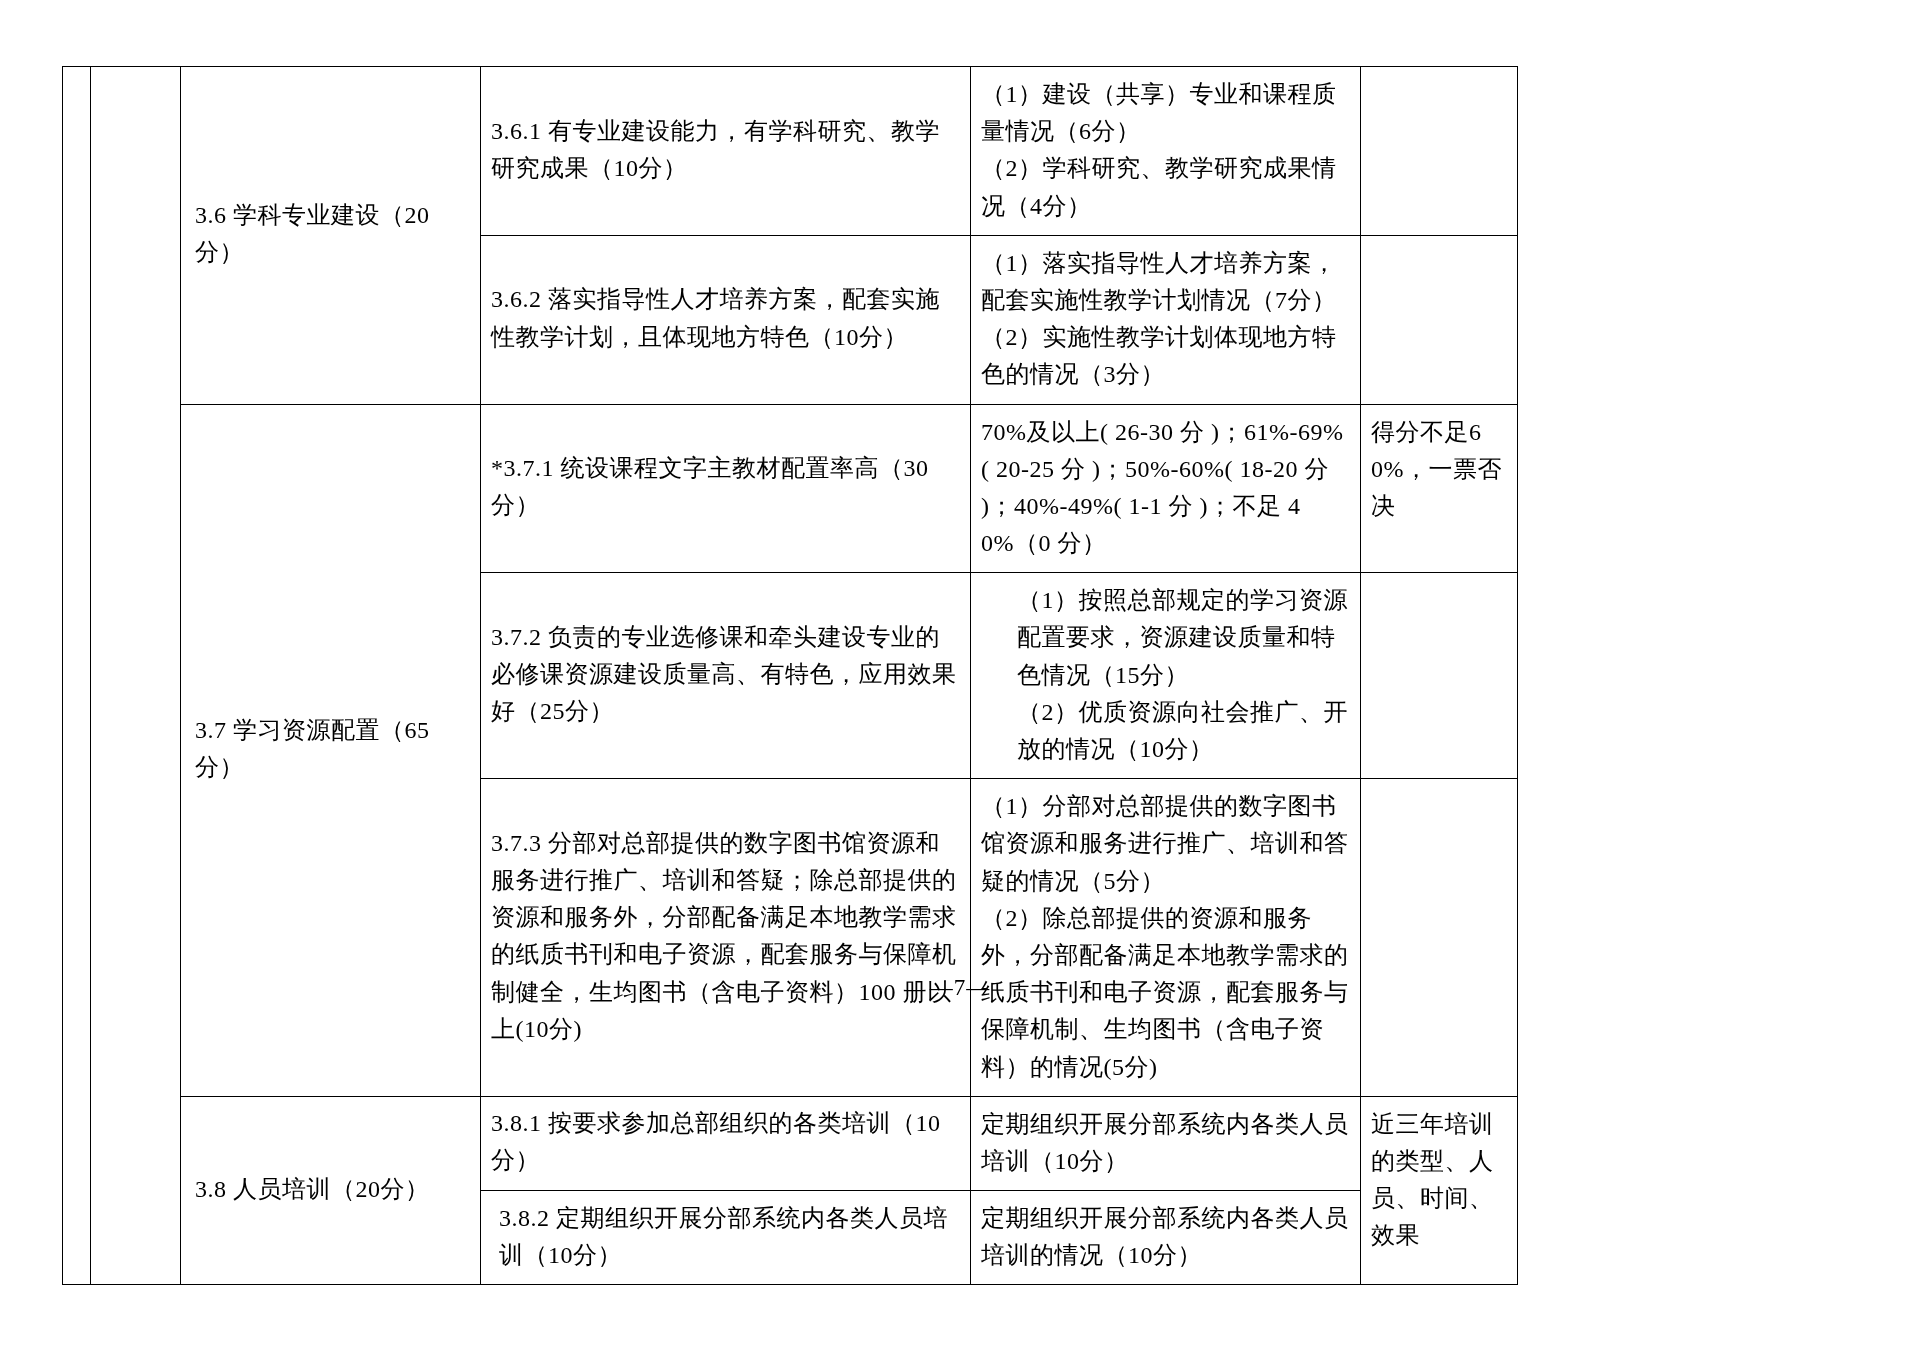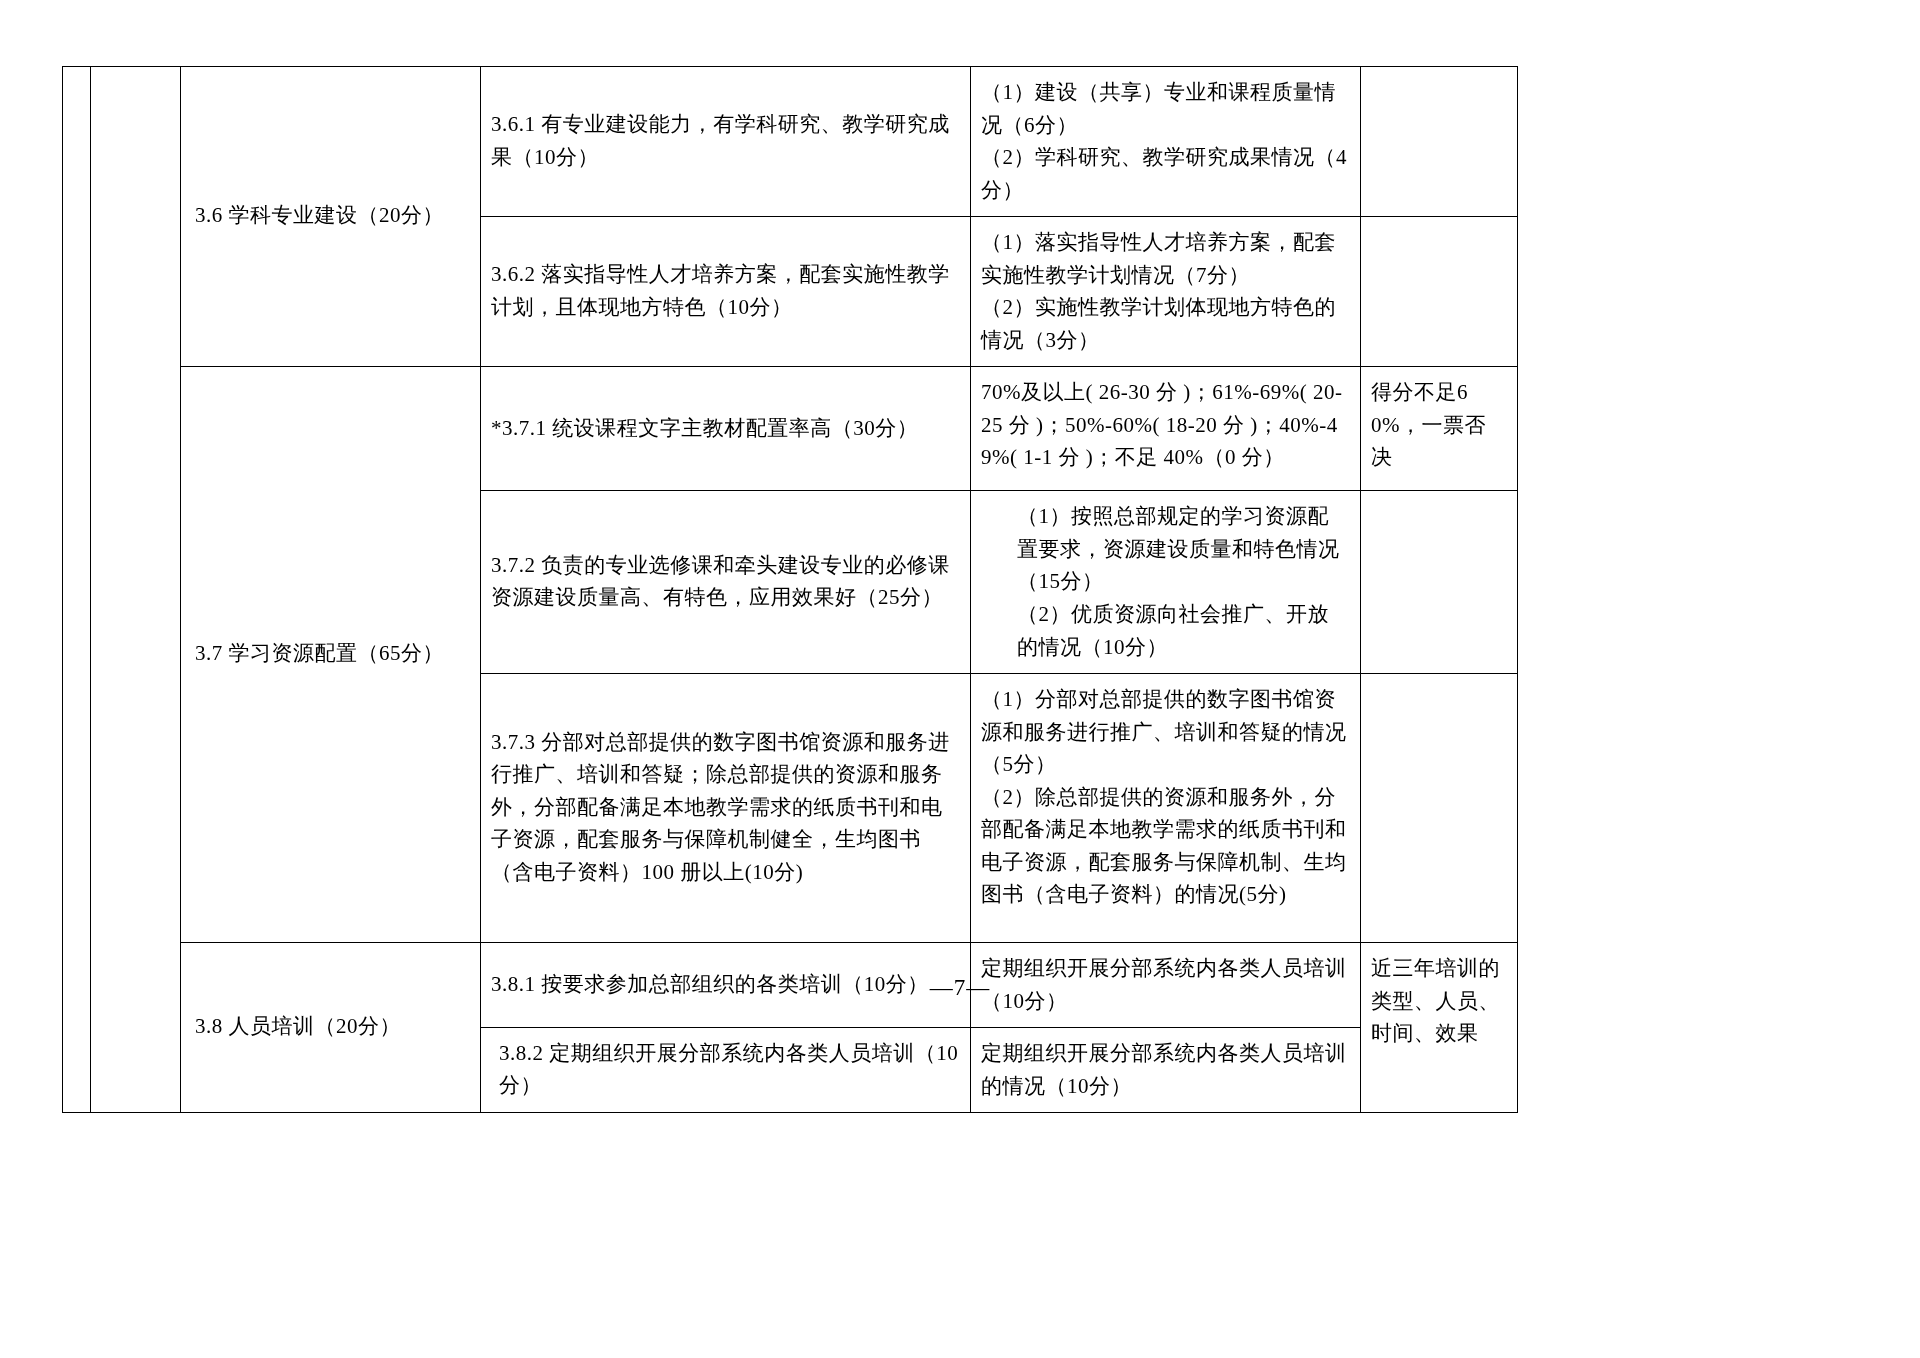--- a/index.html
+++ b/index.html
@@ -27,21 +27,21 @@
     left: 62px;
     top: 66px;
     width: 1455px;
     border-collapse: collapse;
     table-layout: fixed;
   }
   .doc-table td {
     border: 1.5px solid #000000;
     vertical-align: middle;
     padding: 8px 10px 10px 10px;
-    font-size: 21px;
+    font-size: 24px;
     line-height: 1.55;
     letter-spacing: 0.5px;
     word-break: break-all;
   }
   .col-a { width: 28px; }
   .col-b { width: 90px; }
   .col-c { width: 300px; }
   .col-d { width: 490px; }
   .col-e { width: 390px; }
   .col-f { width: 157px; }

